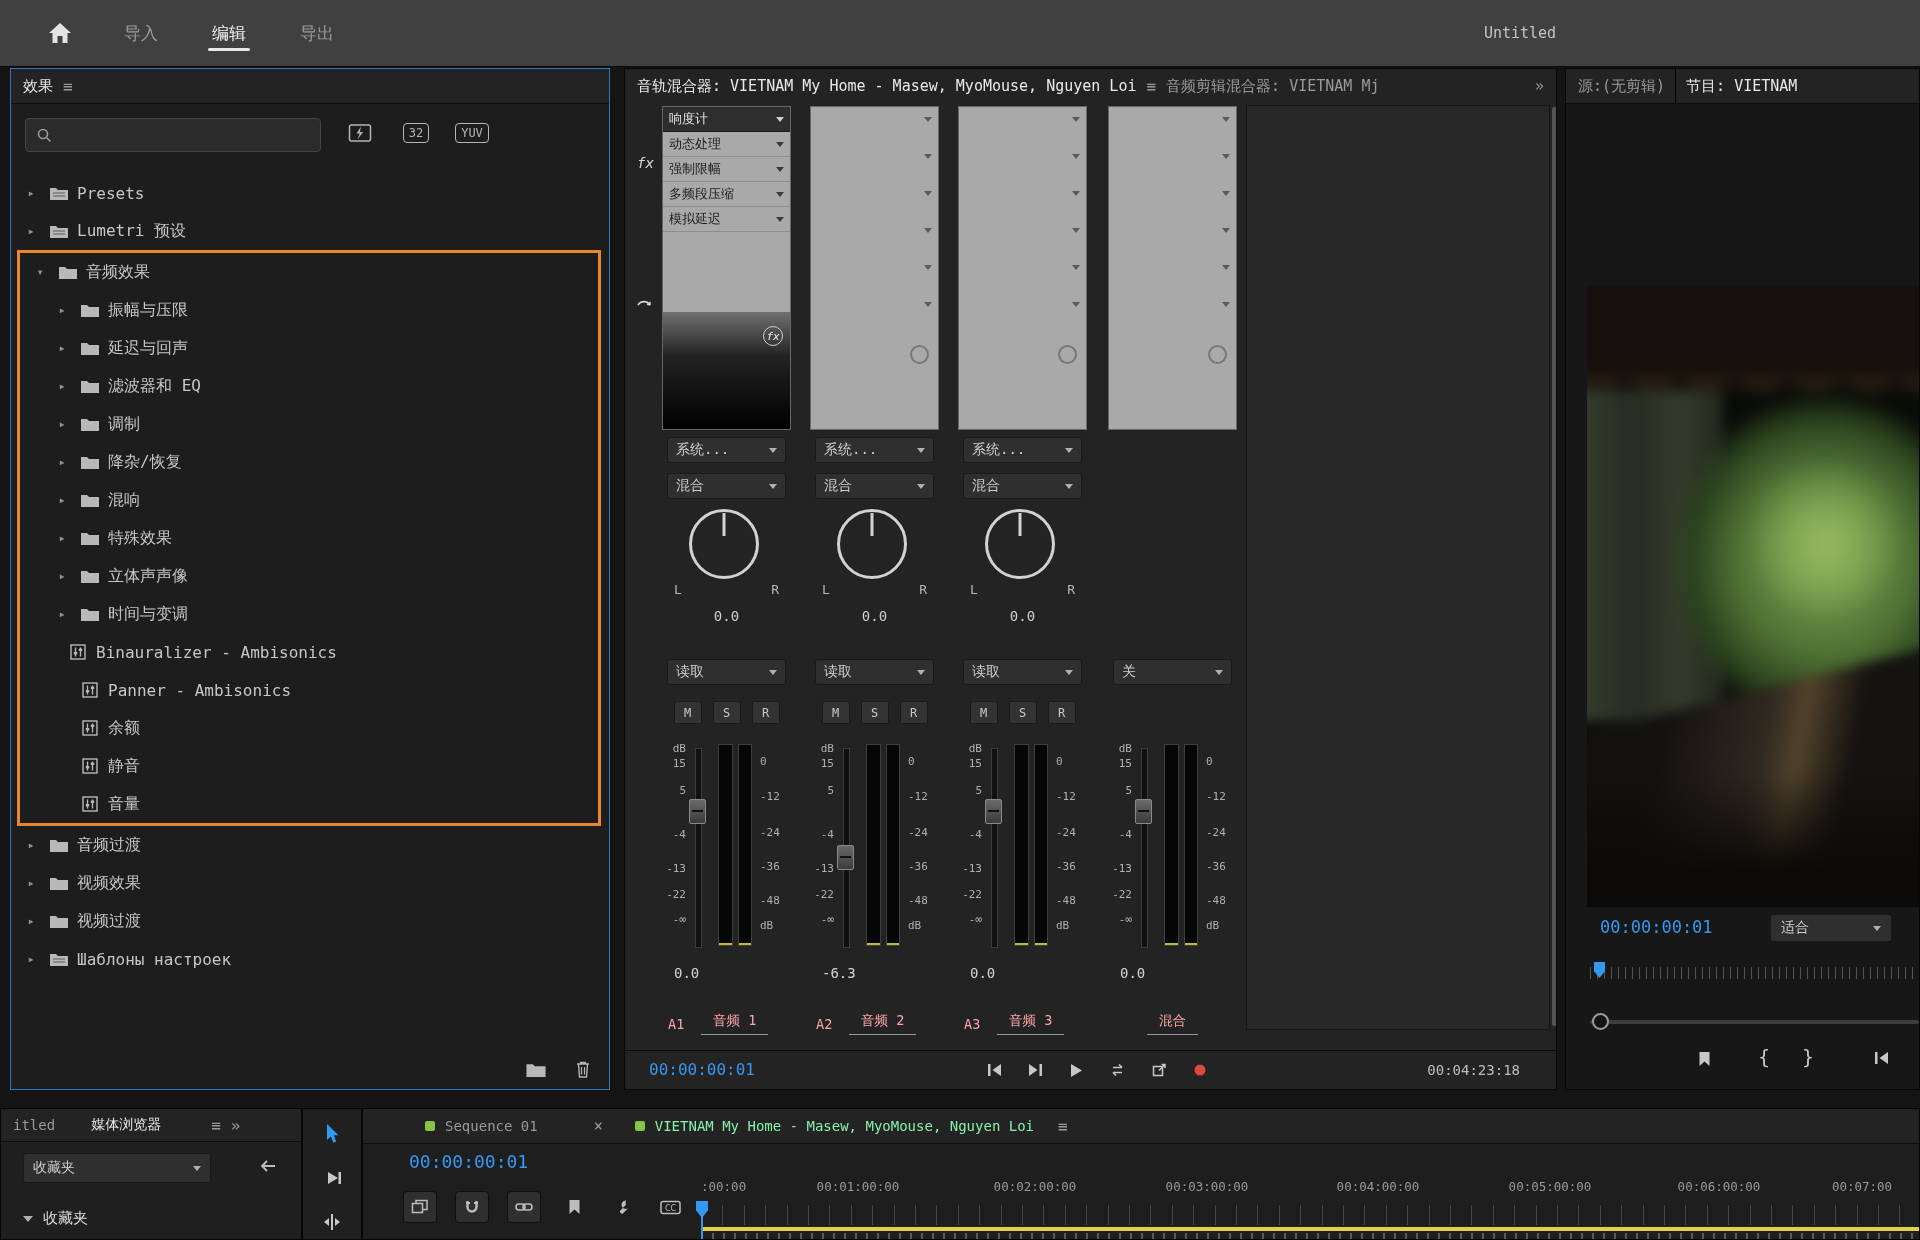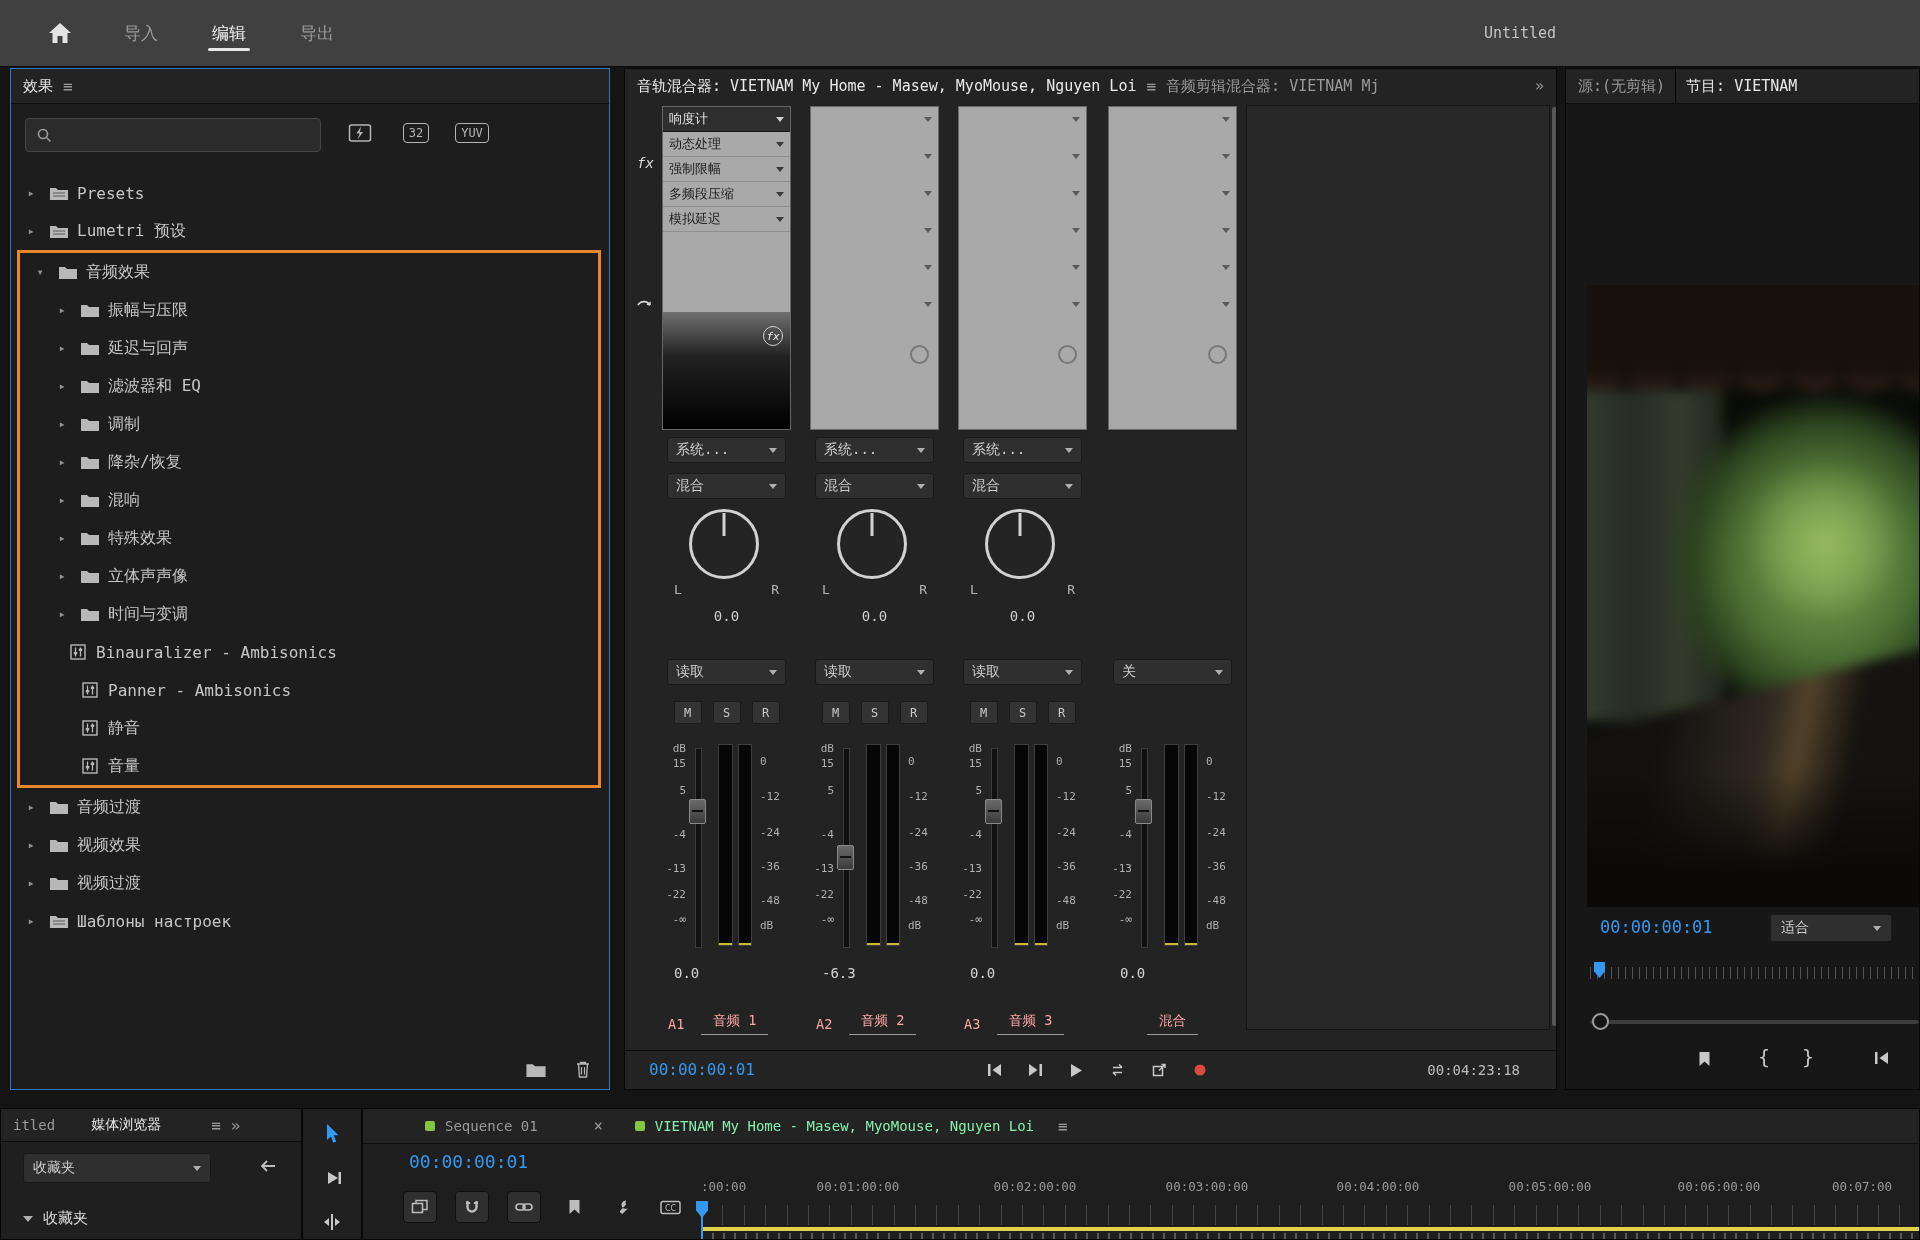--- a/index.html
+++ b/index.html
@@ -323,20 +323,32 @@
         <div class="trow" style="padding-left: 30px;">
           <span class="tw"></span>
           <span class="ticon">
             <svg width="16" height="16" viewBox="0 0 16 16">
               <rect x="1" y="1" width="14" height="14" fill="none" stroke="#b8b8b8" stroke-width="1.4"></rect>
               <path d="M5.5 3.5 v9 M10.5 3.5 v9" stroke="#b8b8b8" stroke-width="1.3"></path>
               <rect x="3.8" y="8" width="3.4" height="2.4" fill="#b8b8b8"></rect>
               <rect x="8.8" y="4.6" width="3.4" height="2.4" fill="#b8b8b8"></rect>
             </svg>
           </span>
+          <span class="tlabel">余额</span>
+        </div>
+        <div class="trow" style="padding-left: 30px;">
+          <span class="tw"></span>
+          <span class="ticon">
+            <svg width="16" height="16" viewBox="0 0 16 16">
+              <rect x="1" y="1" width="14" height="14" fill="none" stroke="#b8b8b8" stroke-width="1.4"></rect>
+              <path d="M5.5 3.5 v9 M10.5 3.5 v9" stroke="#b8b8b8" stroke-width="1.3"></path>
+              <rect x="3.8" y="8" width="3.4" height="2.4" fill="#b8b8b8"></rect>
+              <rect x="8.8" y="4.6" width="3.4" height="2.4" fill="#b8b8b8"></rect>
+            </svg>
+          </span>
           <span class="tlabel">静音</span>
         </div>
         <div class="trow" style="padding-left: 30px;">
           <span class="tw"></span>
           <span class="ticon">
             <svg width="16" height="16" viewBox="0 0 16 16">
               <rect x="1" y="1" width="14" height="14" fill="none" stroke="#b8b8b8" stroke-width="1.4"></rect>
               <path d="M5.5 3.5 v9 M10.5 3.5 v9" stroke="#b8b8b8" stroke-width="1.3"></path>
               <rect x="3.8" y="8" width="3.4" height="2.4" fill="#b8b8b8"></rect>
               <rect x="8.8" y="4.6" width="3.4" height="2.4" fill="#b8b8b8"></rect>

